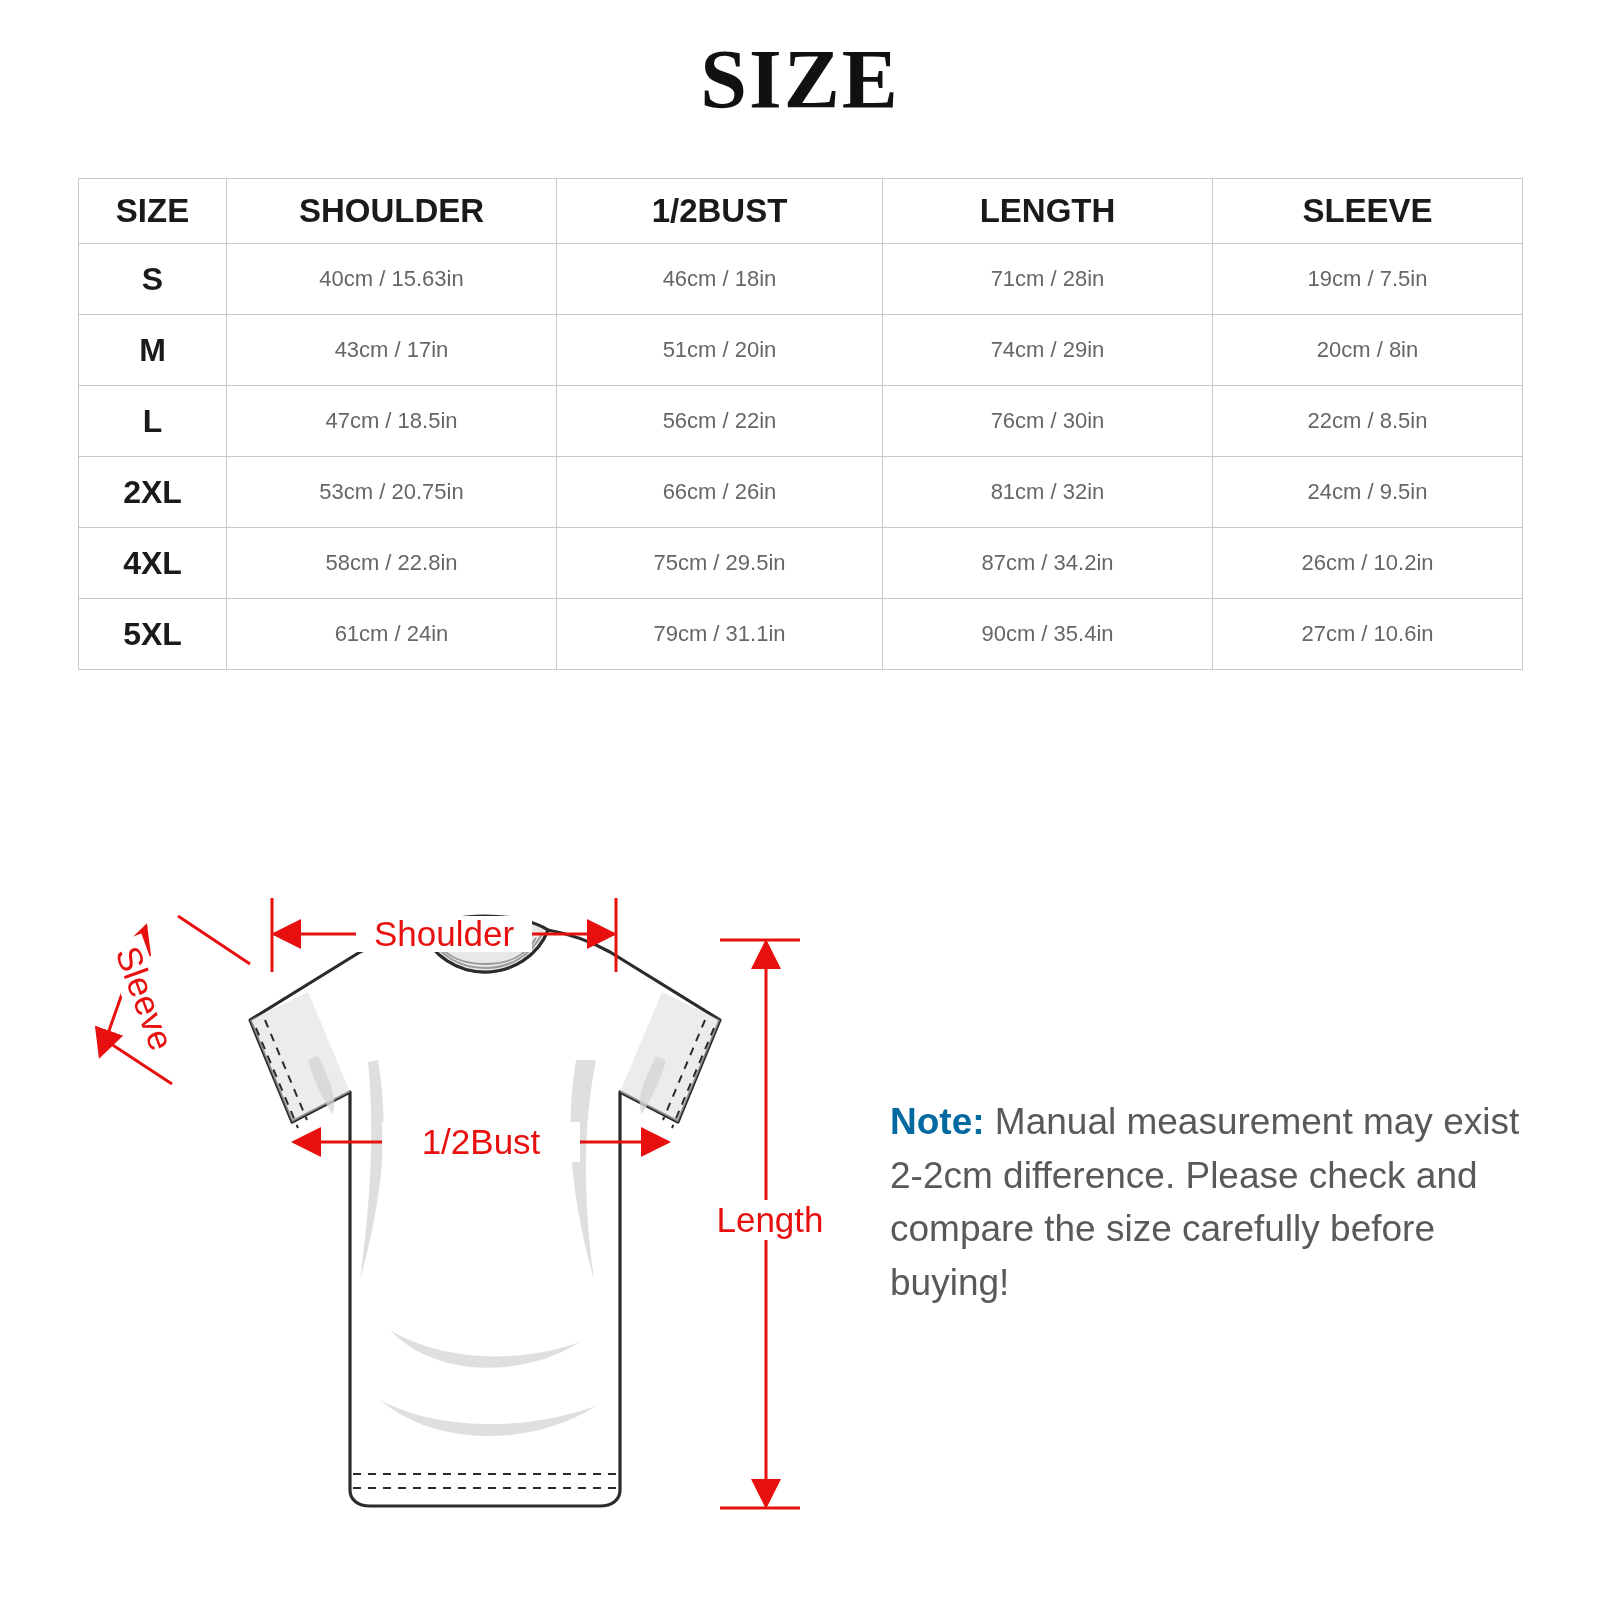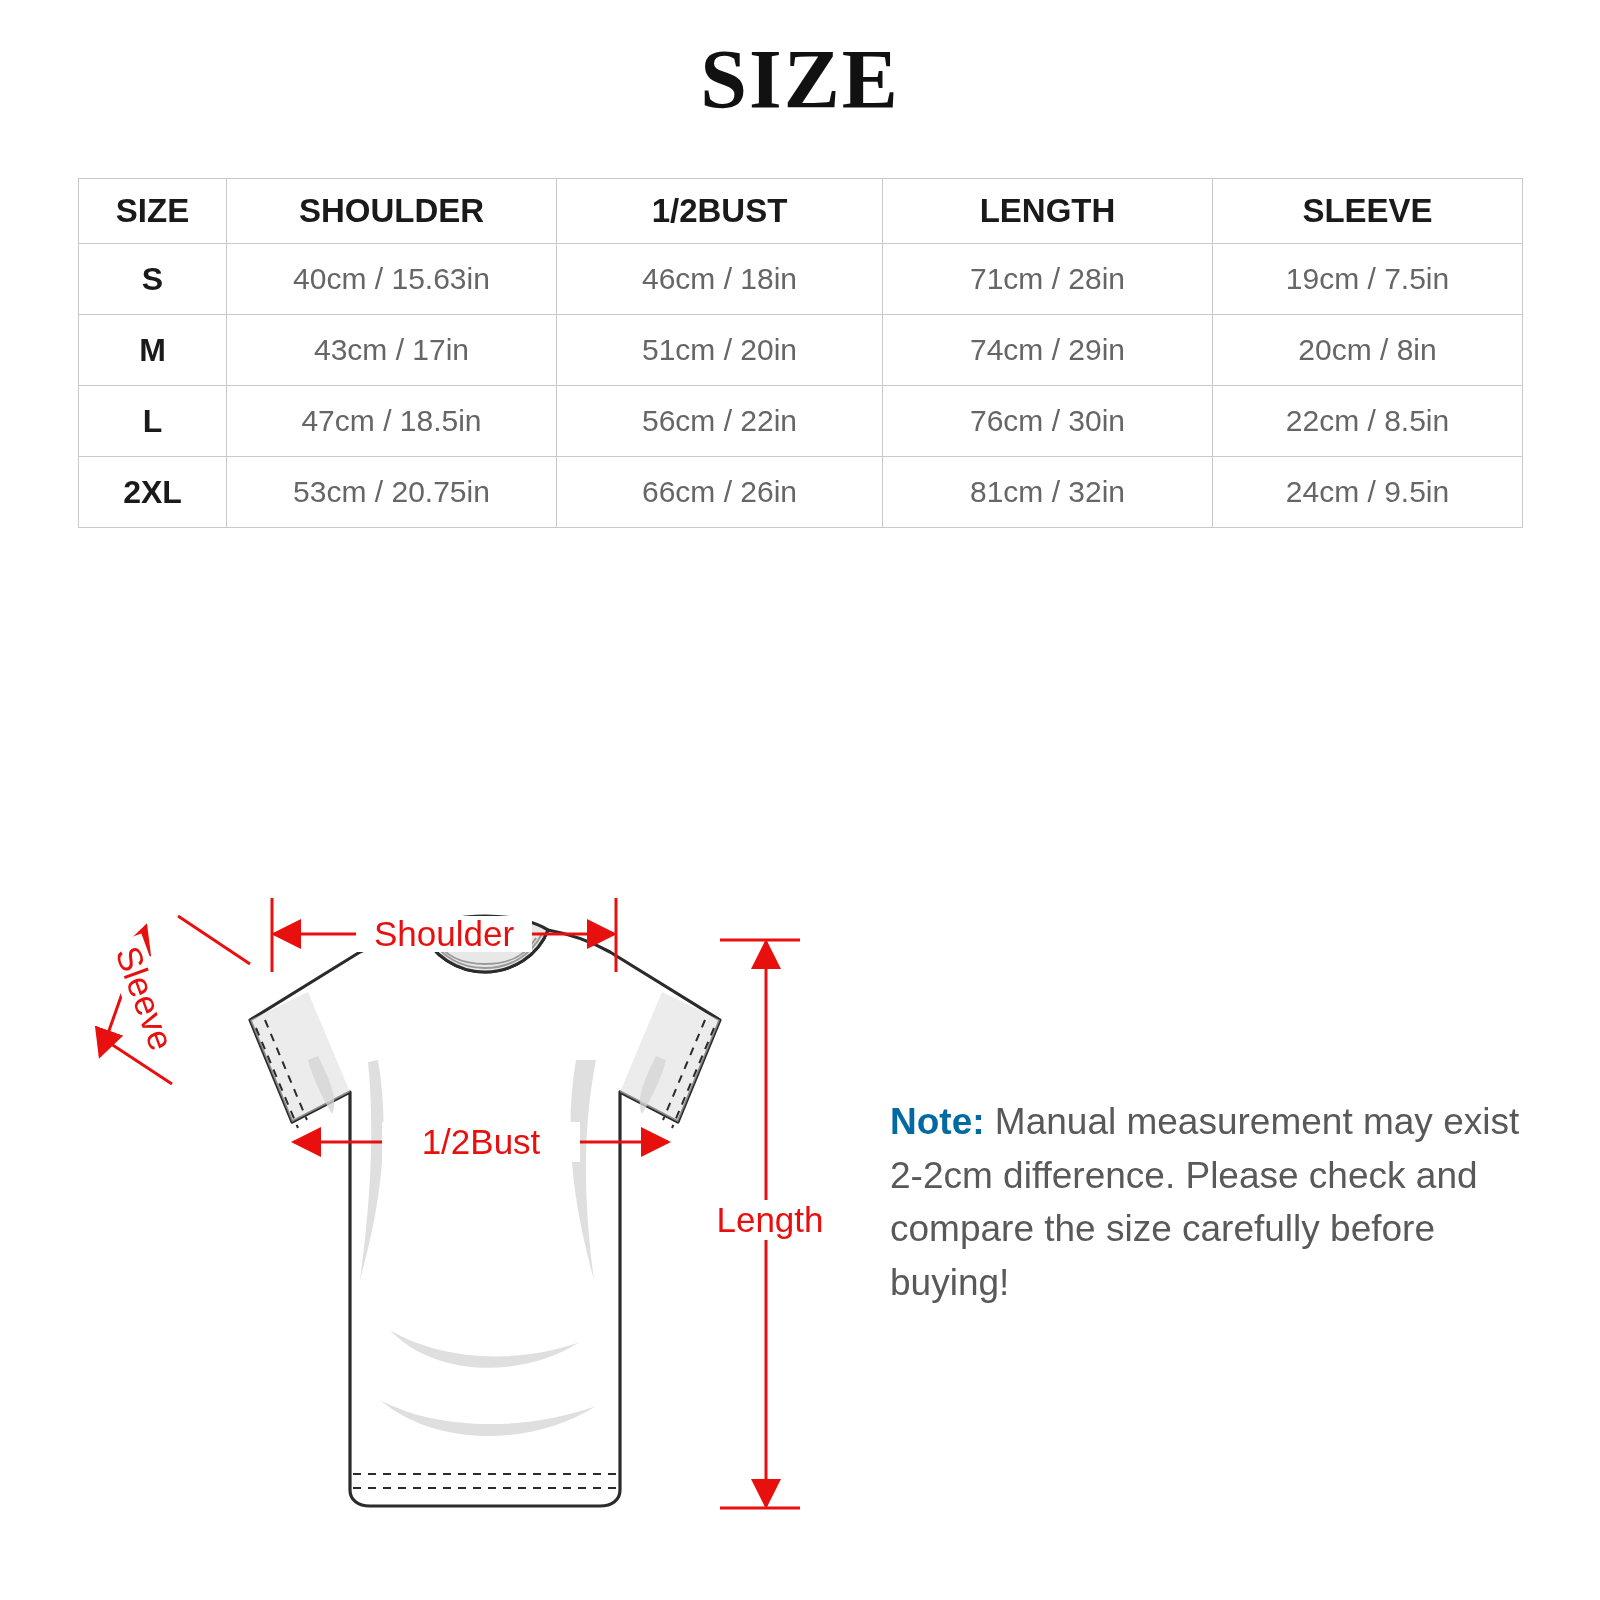--- a/index.html
+++ b/index.html
@@ -51,21 +51,21 @@
     font-weight: bold;
     color: #1a1a1a;
     height: 64px;
   }
   .size-table tbody td.sz {
     font-size: 32px;
     font-weight: bold;
     color: #1a1a1a;
   }
   .size-table tbody td.val {
-    font-size: 30px;
+    font-size: 22px;
     font-weight: normal;
     color: #666666;
   }
   col.c-size   { width: 148px; }
   col.c-shoul  { width: 330px; }
   col.c-bust   { width: 326px; }
   col.c-length { width: 330px; }
   col.c-sleeve { width: 310px; }
 
   
@@ -136,20 +136,34 @@
       <td class="val">56cm / 22in</td>
       <td class="val">76cm / 30in</td>
       <td class="val">22cm / 8.5in</td>
     </tr>
     <tr>
       <td class="sz">2XL</td>
       <td class="val">53cm / 20.75in</td>
       <td class="val">66cm / 26in</td>
       <td class="val">81cm / 32in</td>
       <td class="val">24cm / 9.5in</td>
+    </tr>
+    <tr>
+      <td class="sz">4XL</td>
+      <td class="val">58cm / 22.8in</td>
+      <td class="val">75cm / 29.5in</td>
+      <td class="val">87cm / 34.2in</td>
+      <td class="val">26cm / 10.2in</td>
+    </tr>
+    <tr>
+      <td class="sz">5XL</td>
+      <td class="val">61cm / 24in</td>
+      <td class="val">79cm / 31.1in</td>
+      <td class="val">90cm / 35.4in</td>
+      <td class="val">27cm / 10.6in</td>
     </tr>
   </tbody>
 </table>
 
 <div class="illus">
   <svg width="800" height="700" viewBox="0 0 800 700" xmlns="http://www.w3.org/2000/svg">
     <defs>
       <marker id="arrR" markerWidth="12" markerHeight="12" refX="9" refY="5" orient="auto">
         <path d="M0,0 L10,5 L0,10 z" fill="#e8100f"></path>
       </marker>

